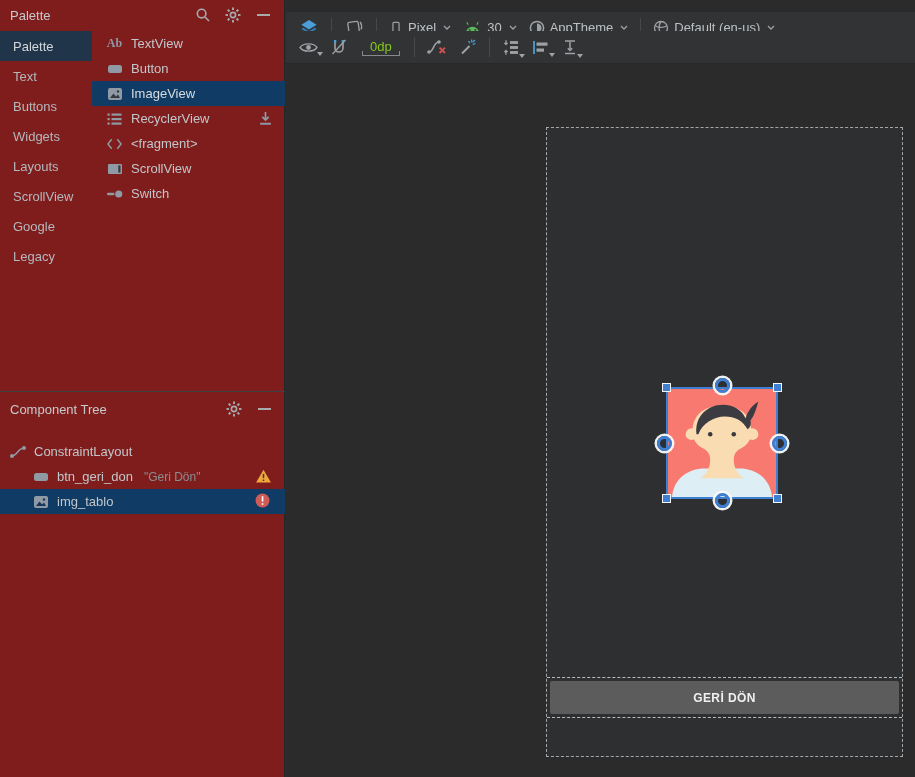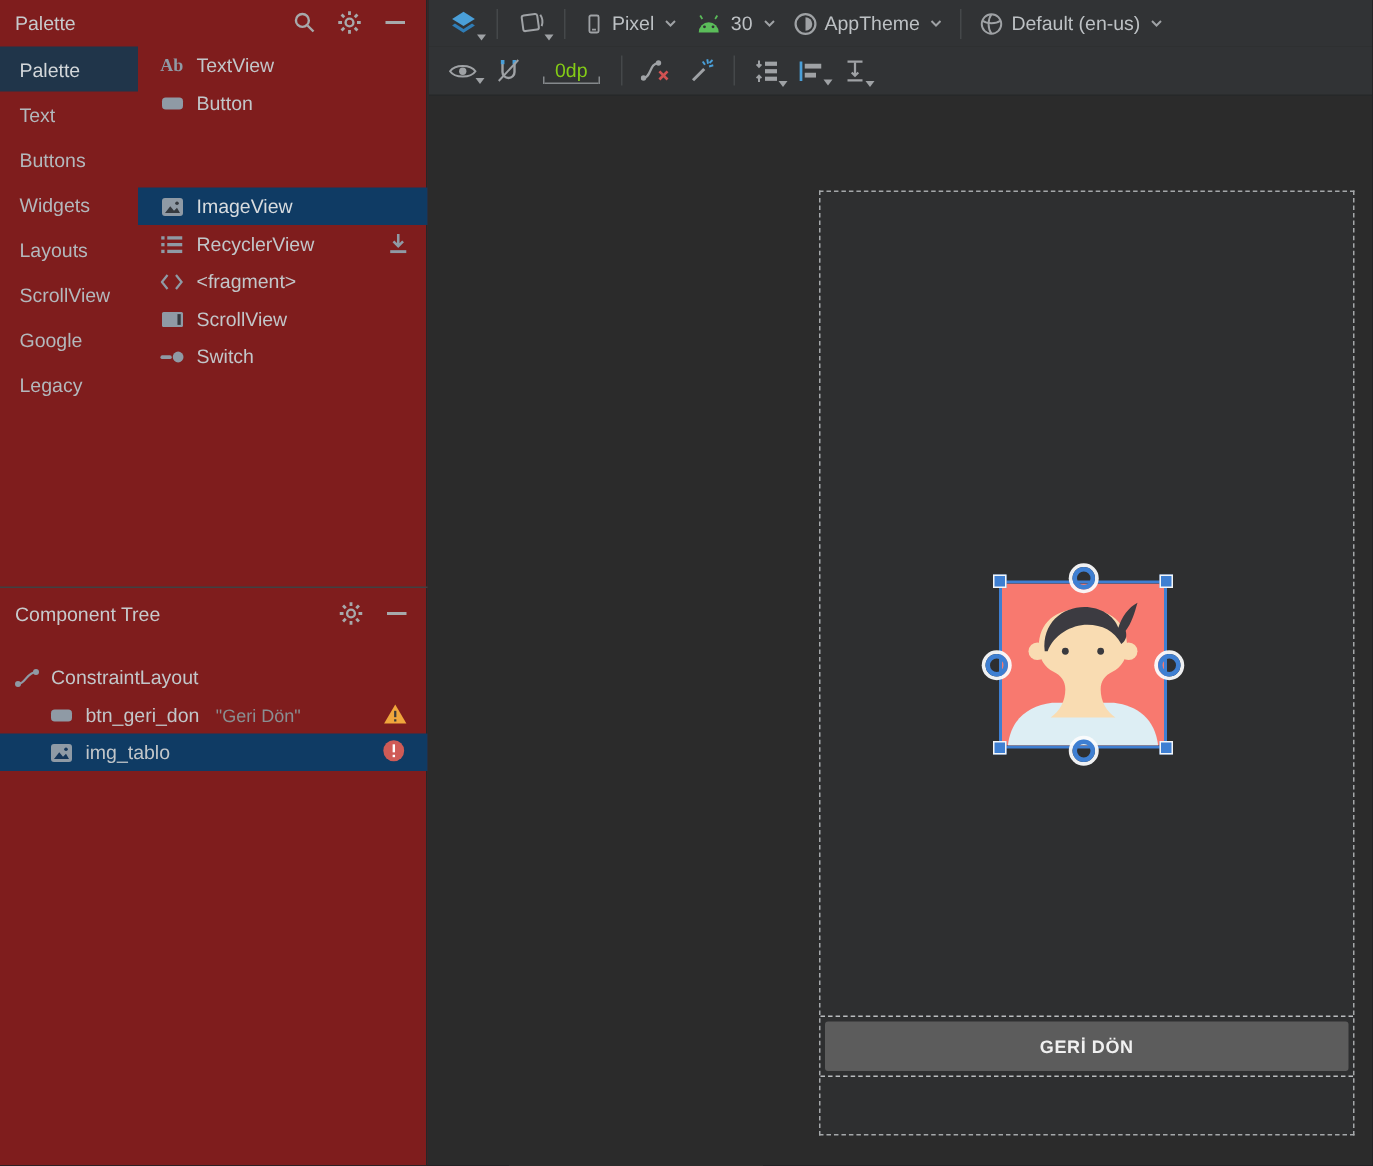--- a/index.html
+++ b/index.html
@@ -19,39 +19,39 @@
     margin-left:8px; border-radius:3px; cursor:pointer; }
   .minus-bar { width:13px; height:2px; background:#a7a9ab; }
   .palette-body { position:absolute; left:0; top:31px; width:285px; height:358px; }
   .cat-col { position:absolute; left:0; top:0; width:92px; }
   .cat { height:30px; display:flex; align-items:center; padding-left:13px; color:#b3b8bc;
     cursor:pointer; white-space:nowrap; }
   .cat.selected { background:#20354a; color:#d3d7da; }
   .item-col { position:absolute; left:92px; top:0; width:193px; }
   .pitem { height:25px; display:flex; align-items:center; padding-left:14px; cursor:pointer;
     color:#c2c6c9; position:relative; }
-  .pitem.selected { background:#0f3b64; color:#d8dcdf;margin-top:44px; }
+  .pitem.selected { background:#0f3b64; color:#d8dcdf; }
   .pitem .icn { width:17px; height:15px; margin-right:8px; display:flex; align-items:center;
     justify-content:center; flex:0 0 auto; }
   .ab-glyph { color:#8f9aa5; font-weight:bold; font-size:12px; font-family:"Liberation Serif", serif; }
   .dl { position:absolute; right:12px; top:5px; width:15px; height:15px; }
   
   .tree-section { position:absolute; left:0; top:391px; width:285px; bottom:0;
     border-top:1px solid #3e4143; }
   .tree-rows { position:absolute; left:0; top:47px; width:285px; }
   .trow { height:25px; display:flex; align-items:center; position:relative; cursor:pointer;
     color:#c2c6c9; }
   .trow.selected { background:#0f3b64; }
   .trow .icn { width:19px; height:15px; margin-right:7px; display:flex; align-items:center;
     justify-content:center; flex:0 0 auto; }
   .indent0 { padding-left:8px; } .indent1 { padding-left:31px; }
   .tree-sub { color:#8a8e91; font-size:12px; margin-left:11px; }
   .status { position:absolute; right:13px; top:4px; width:17px; height:16px; }
   
-  .toolbar1 { position:absolute; left:286px; top:0; right:0; height:31px; background:#313335;
+  .toolbar1 { position:absolute; left:286px; top:12px; right:0; height:31px; background:#313335;
     display:flex; align-items:center; padding-left:7px; }
   .toolbar2 { position:absolute; left:286px; top:31px; right:0; height:33px; background:#313335;
     display:flex; align-items:center; padding-left:7px; border-bottom:1px solid #262829; }
   .tbtn { position:relative; display:flex; align-items:center; gap:5px; padding:3px 6px;
     border-radius:3px; cursor:pointer; color:#bdc1c4; white-space:nowrap; }
   .tsep { width:1px; height:20px; background:#45484a; margin:0 6px; flex:0 0 auto; }
   .caret { position:absolute; right:1px; bottom:1px; width:0; height:0;
     border-left:3px solid transparent; border-right:3px solid transparent;
     border-top:4px solid #9fa2a5; }
   .chev { margin-left:2px; }

